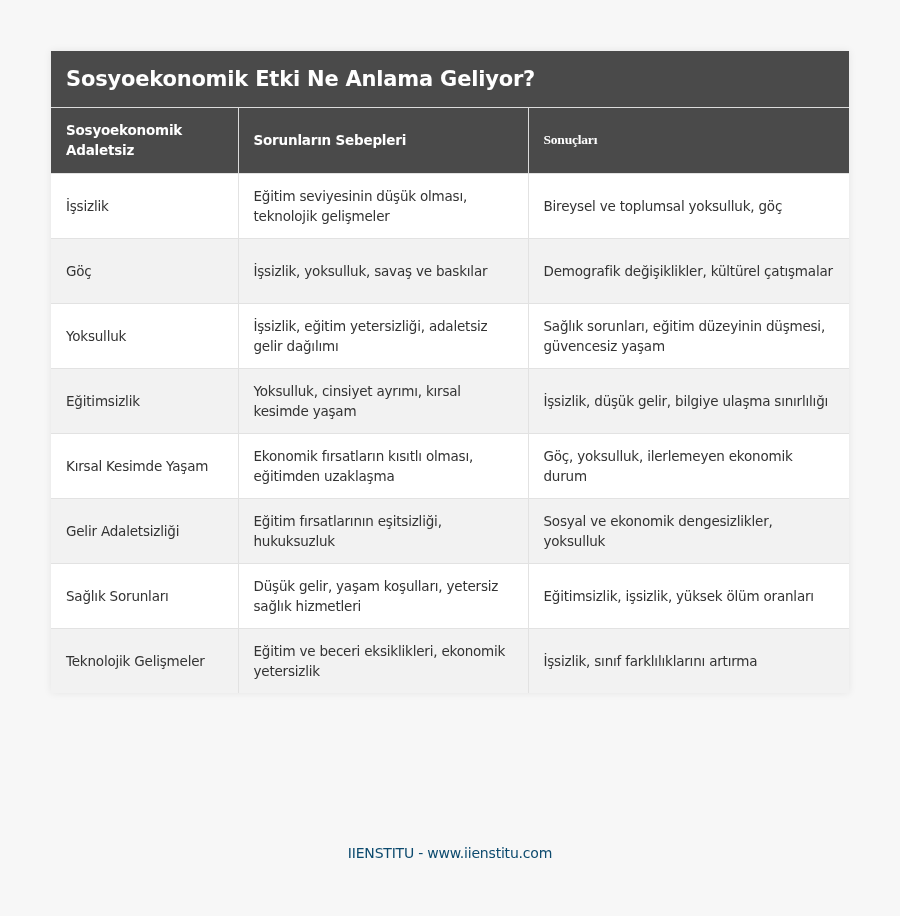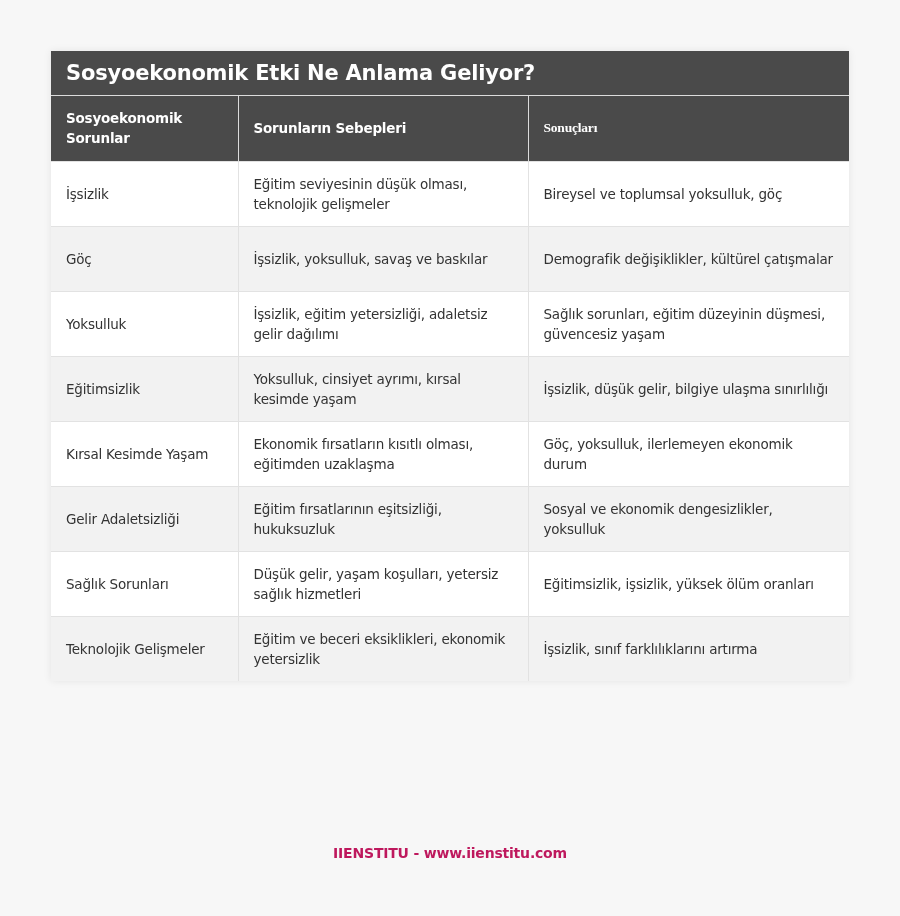--- a/index.html
+++ b/index.html
@@ -10,21 +10,21 @@
       overflow: hidden;
     }
     .card {
       position: absolute;
       left: 51px; top: 51px;
       width: 798px;
       background: #ffffff;
       box-shadow: 0 0 8px rgba(0,0,0,0.08);
     }
     .title-bar {
-      height: 45px;
+      height: 57px;
       background: #4a4a4a;
       color: #ffffff;
       font-weight: bold;
       font-size: 21px;
       padding-left: 15px;
       display: flex;
       align-items: center;
       letter-spacing: -0.2px;
       border-bottom: 1px solid #dcdcdc;
     }
@@ -62,39 +62,38 @@
     }
     td:last-child { border-right: none; margin-top: 32px; }
     tr.row:nth-child(odd) td { background: #ffffff; }
     tr.row:nth-child(even) td { background: #f2f2f2; }
     .footer {
       position: absolute;
       left: 0; top: 845px;
       width: 900px;
       text-align: center;
       font-size: 14px;
-      color: #be185d;
+      color: #0c4a6e;
       letter-spacing: -0.2px;
-      font-weight: bold;
     }
   </style>
 </head>
 <body>
 
 <div class="card">
   <div class="title-bar">Sosyoekonomik Etki Ne Anlama Geliyor?</div>
   <table>
     <colgroup>
         <col class="c1">
         <col class="c2">
         <col class="c3">
       </colgroup>
     <thead>
       <tr>
-        <th>Sosyoekonomik Sorunlar</th>
+        <th>Sosyoekonomik Adaletsiz</th>
         <th>Sorunların Sebepleri</th>
         <th>Sonuçları</th>
       </tr>
     </thead>
     <tbody>
       <tr class="row">
         <td>İşsizlik</td>
         <td>Eğitim seviyesinin düşük olması, teknolojik gelişmeler</td>
         <td>Bireysel ve toplumsal yoksulluk, göç</td>
       </tr>

